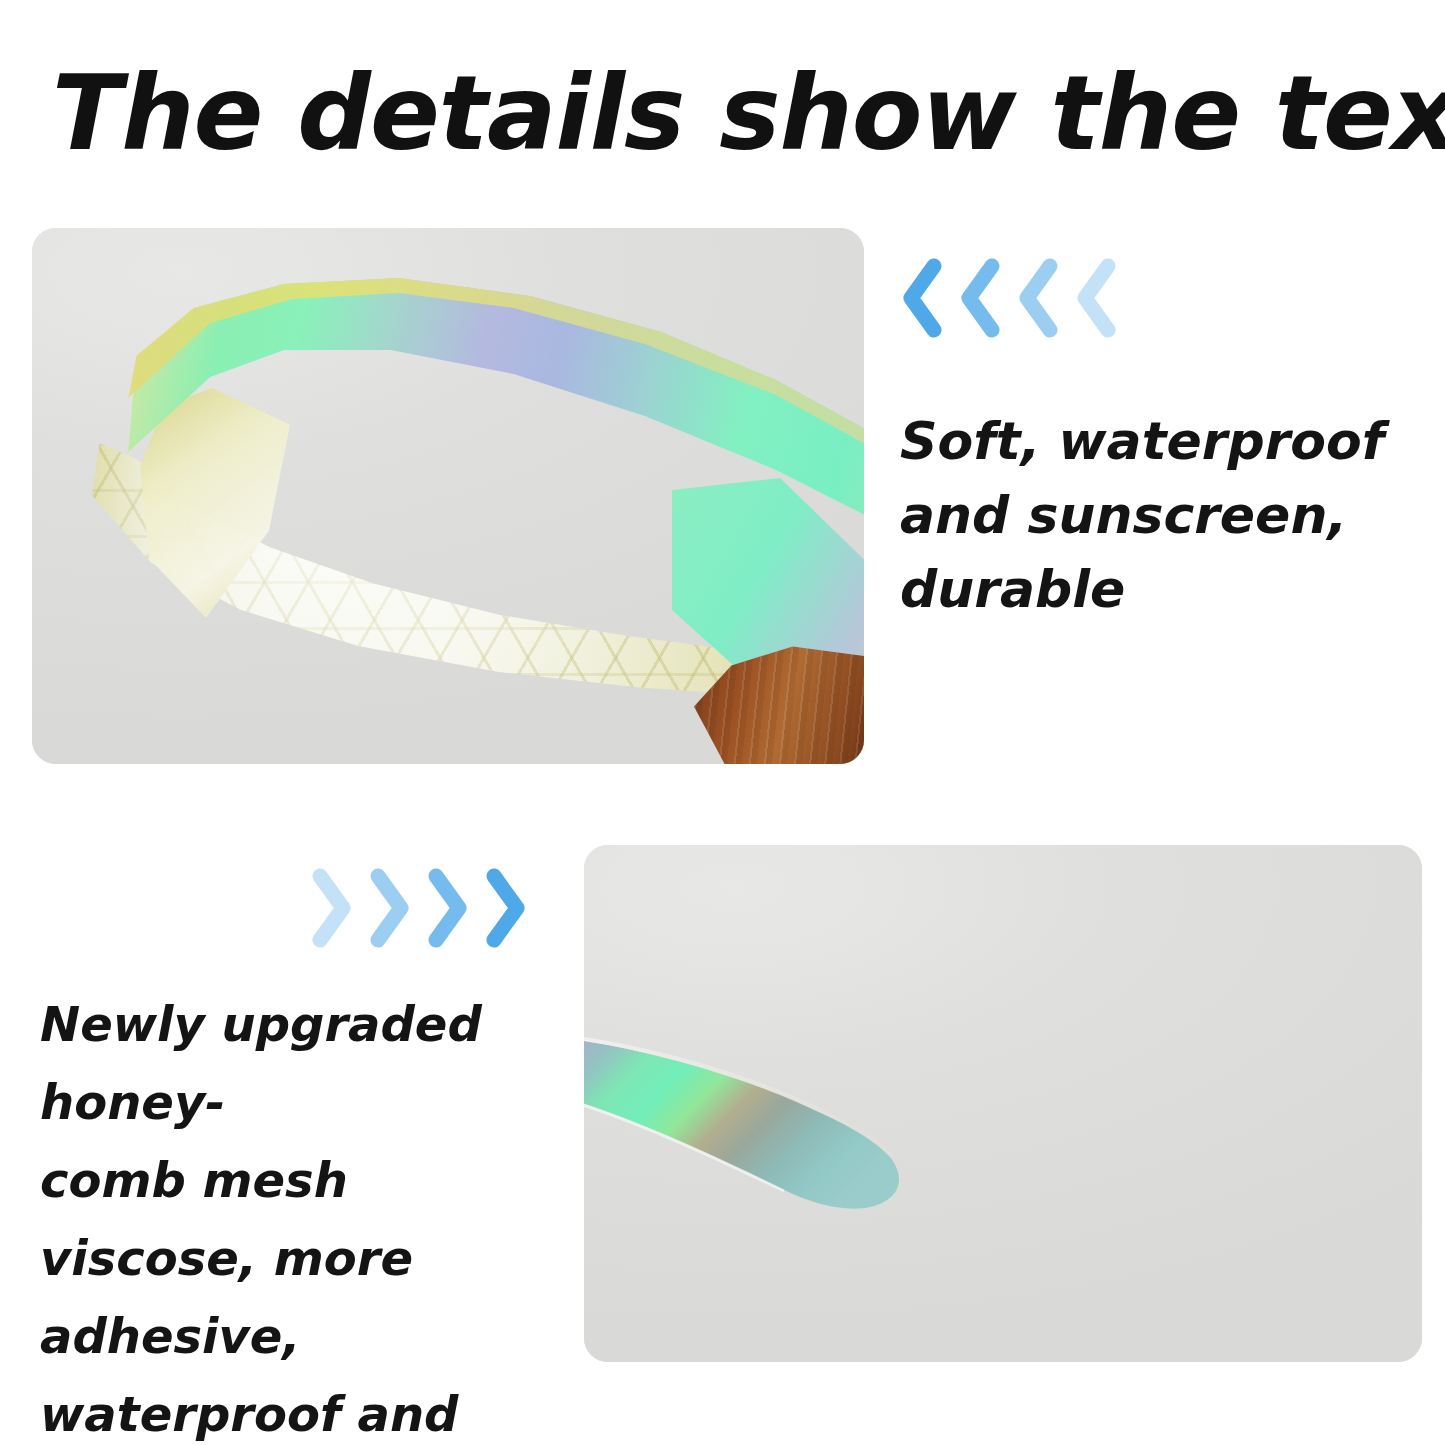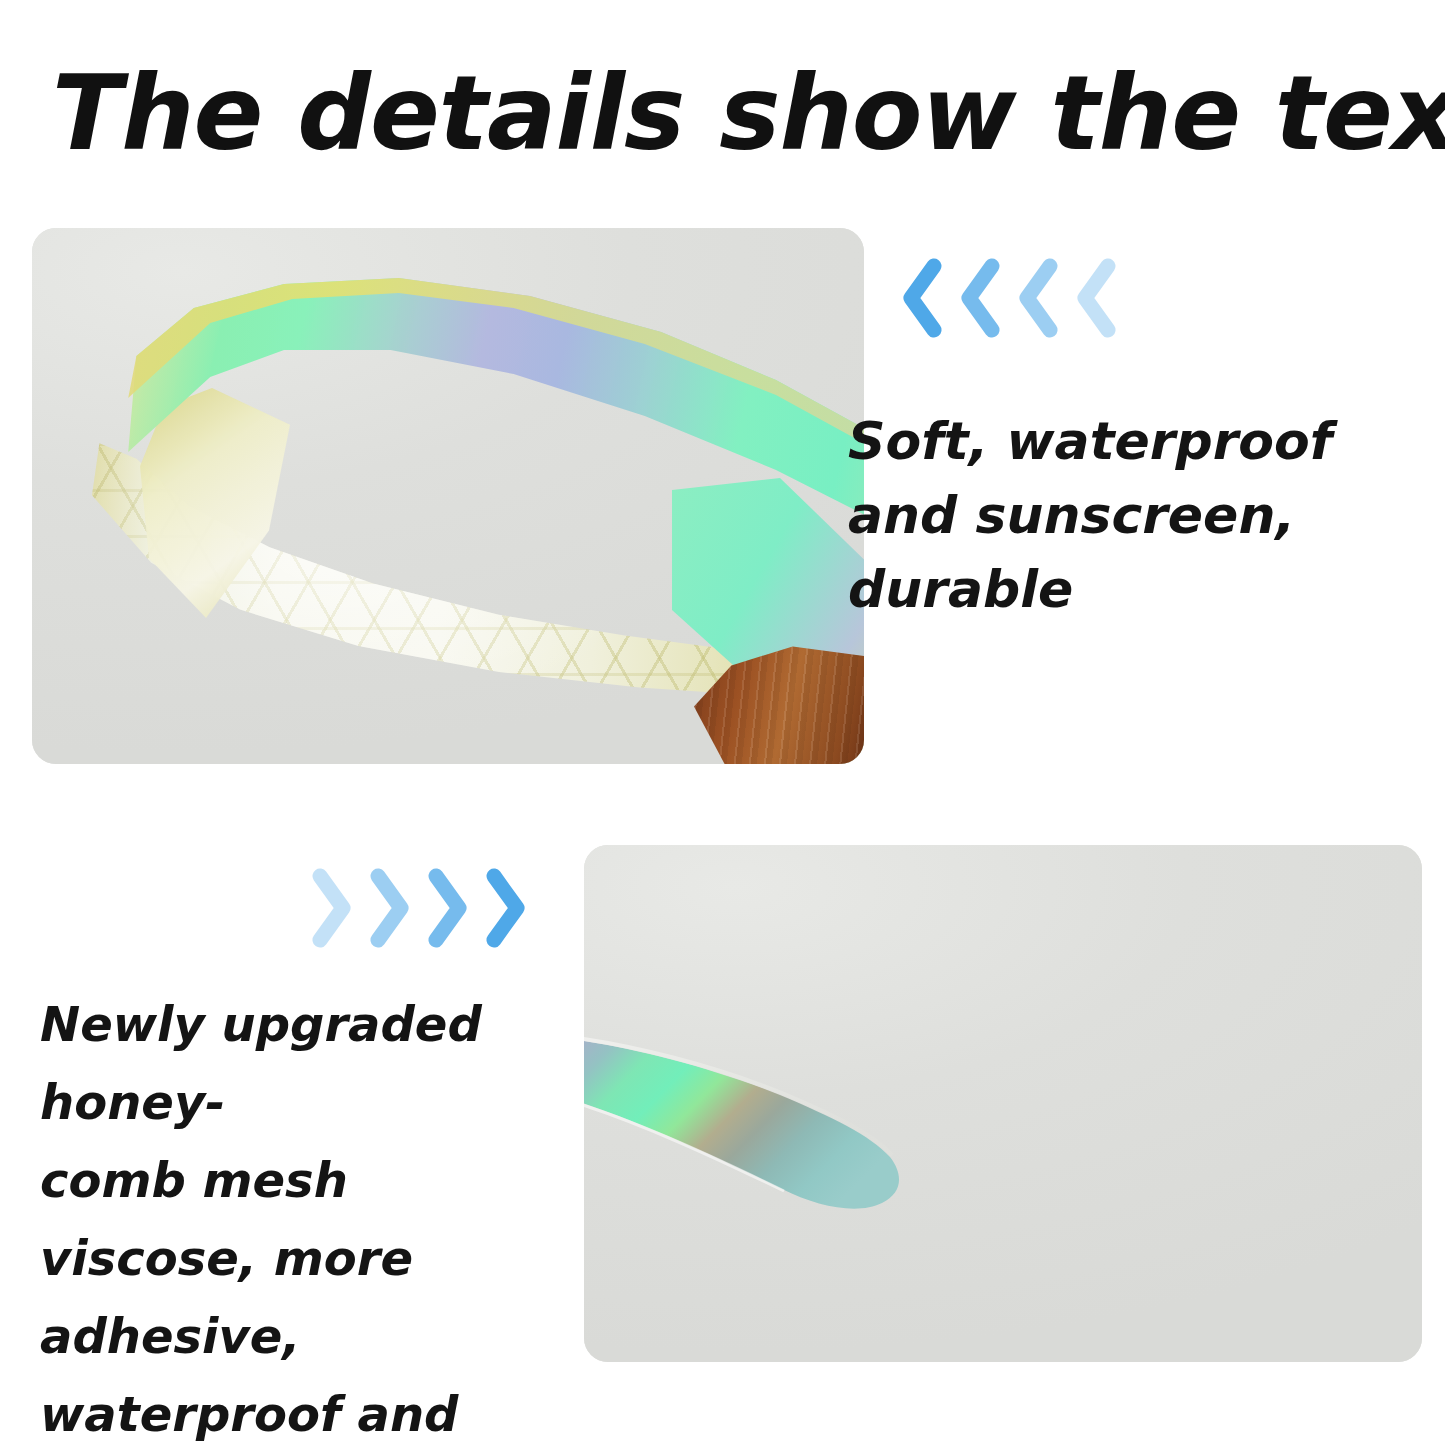--- a/index.html
+++ b/index.html
@@ -192,21 +192,21 @@
 
   
   .body-text {
     position:absolute;
     font-family:"DejaVu Sans", sans-serif;
     font-style:italic;
     font-weight:bold;
     color:#141414;
   }
   #text-right {
-    left:848px; top:404px; width:500px;
+    left:900px; top:404px; width:500px;
     font-size:52px; line-height:74px;
   }
   #text-bottom {
     left:40px; top:985px; width:520px;
     font-size:48px; line-height:78px;
   }
   .body-text p { white-space:pre-line; }
 </style>
 </head>
 <body>

